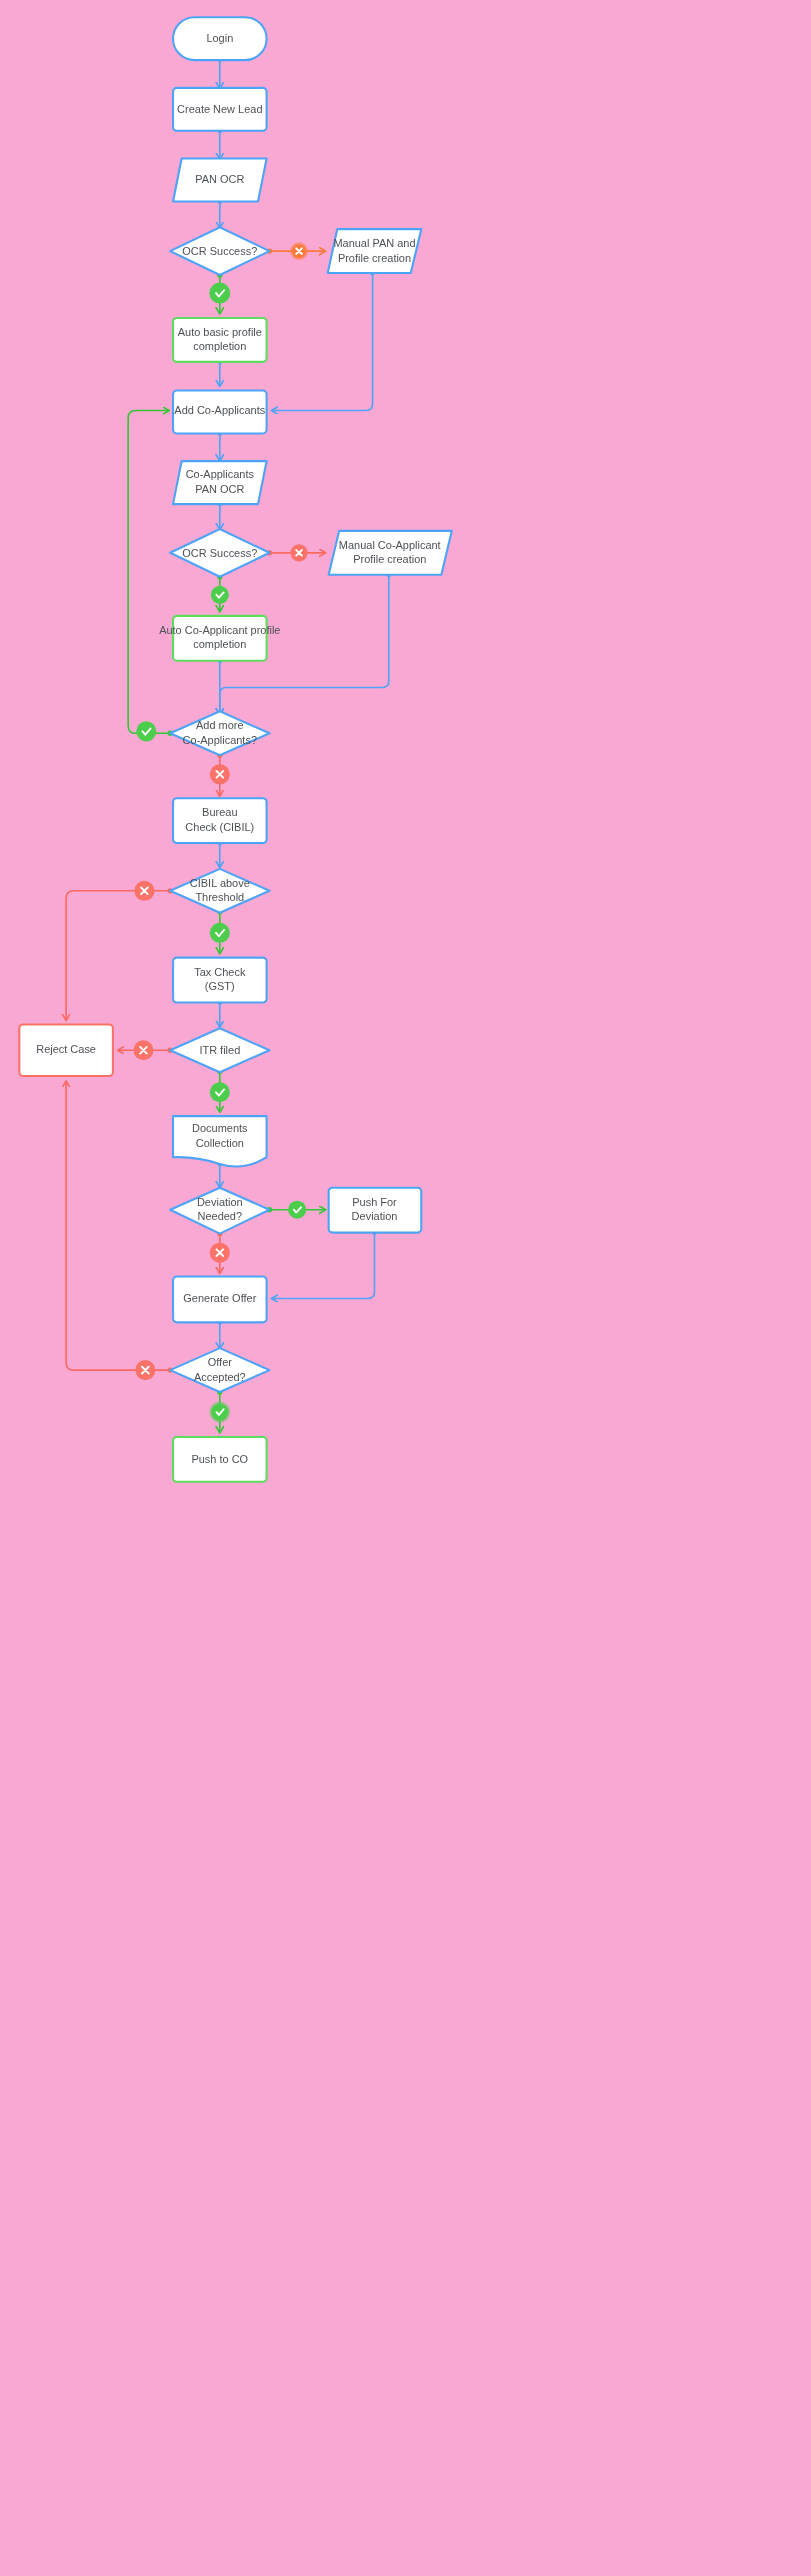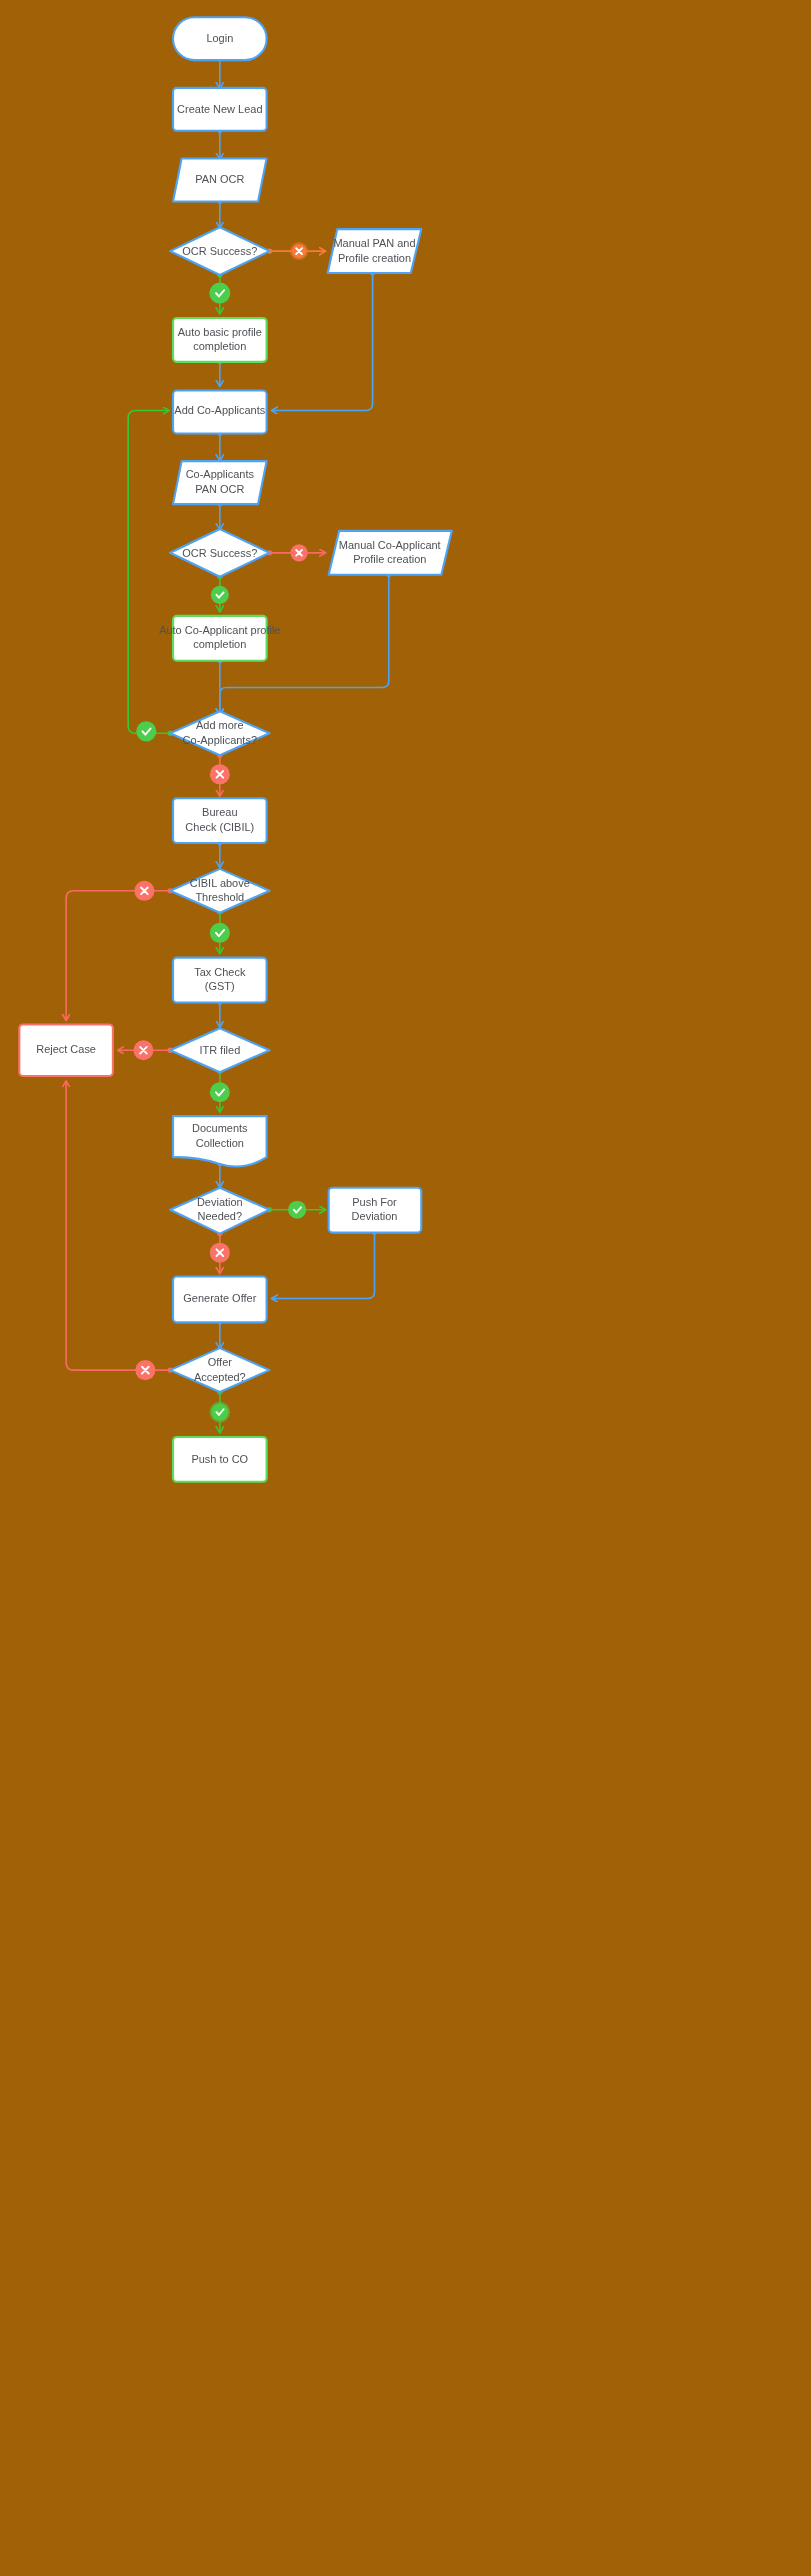--- a/index.html
+++ b/index.html
@@ -1,17 +1,17 @@
 <!DOCTYPE html>
 <html><head>
 <meta charset="utf-8">
 <style>
   html,body{margin:0;padding:0;background:#000;}
   body{width:812px;height:2576px;overflow:hidden;font-family:"Liberation Sans", sans-serif;}
-  #stage{position:relative;width:812px;height:2576px;background:#a16207;}
+  #stage{position:relative;width:812px;height:2576px;background:#f9a8d4;}
   svg#flow{position:absolute;top:0;left:0;width:812px;height:2576px;display:block;}
   .node-label{font-family:"Liberation Sans", sans-serif;font-size:11.5px;fill:#4d5156;text-anchor:middle;dominant-baseline:middle;}
   .node-shape{fill:#ffffff;stroke-width:2.2;stroke-linejoin:round;}
   .s-blue{stroke:#4da3f5;}
   .s-green{stroke:#5ddc5d;}
   .s-red{stroke:#fa7268;}
   .edge{fill:none;stroke-width:1.7;}
   .e-blue{stroke:#4da3f5;}
   .e-green{stroke:#35c735;}
   .e-red{stroke:#fa6a60;}

